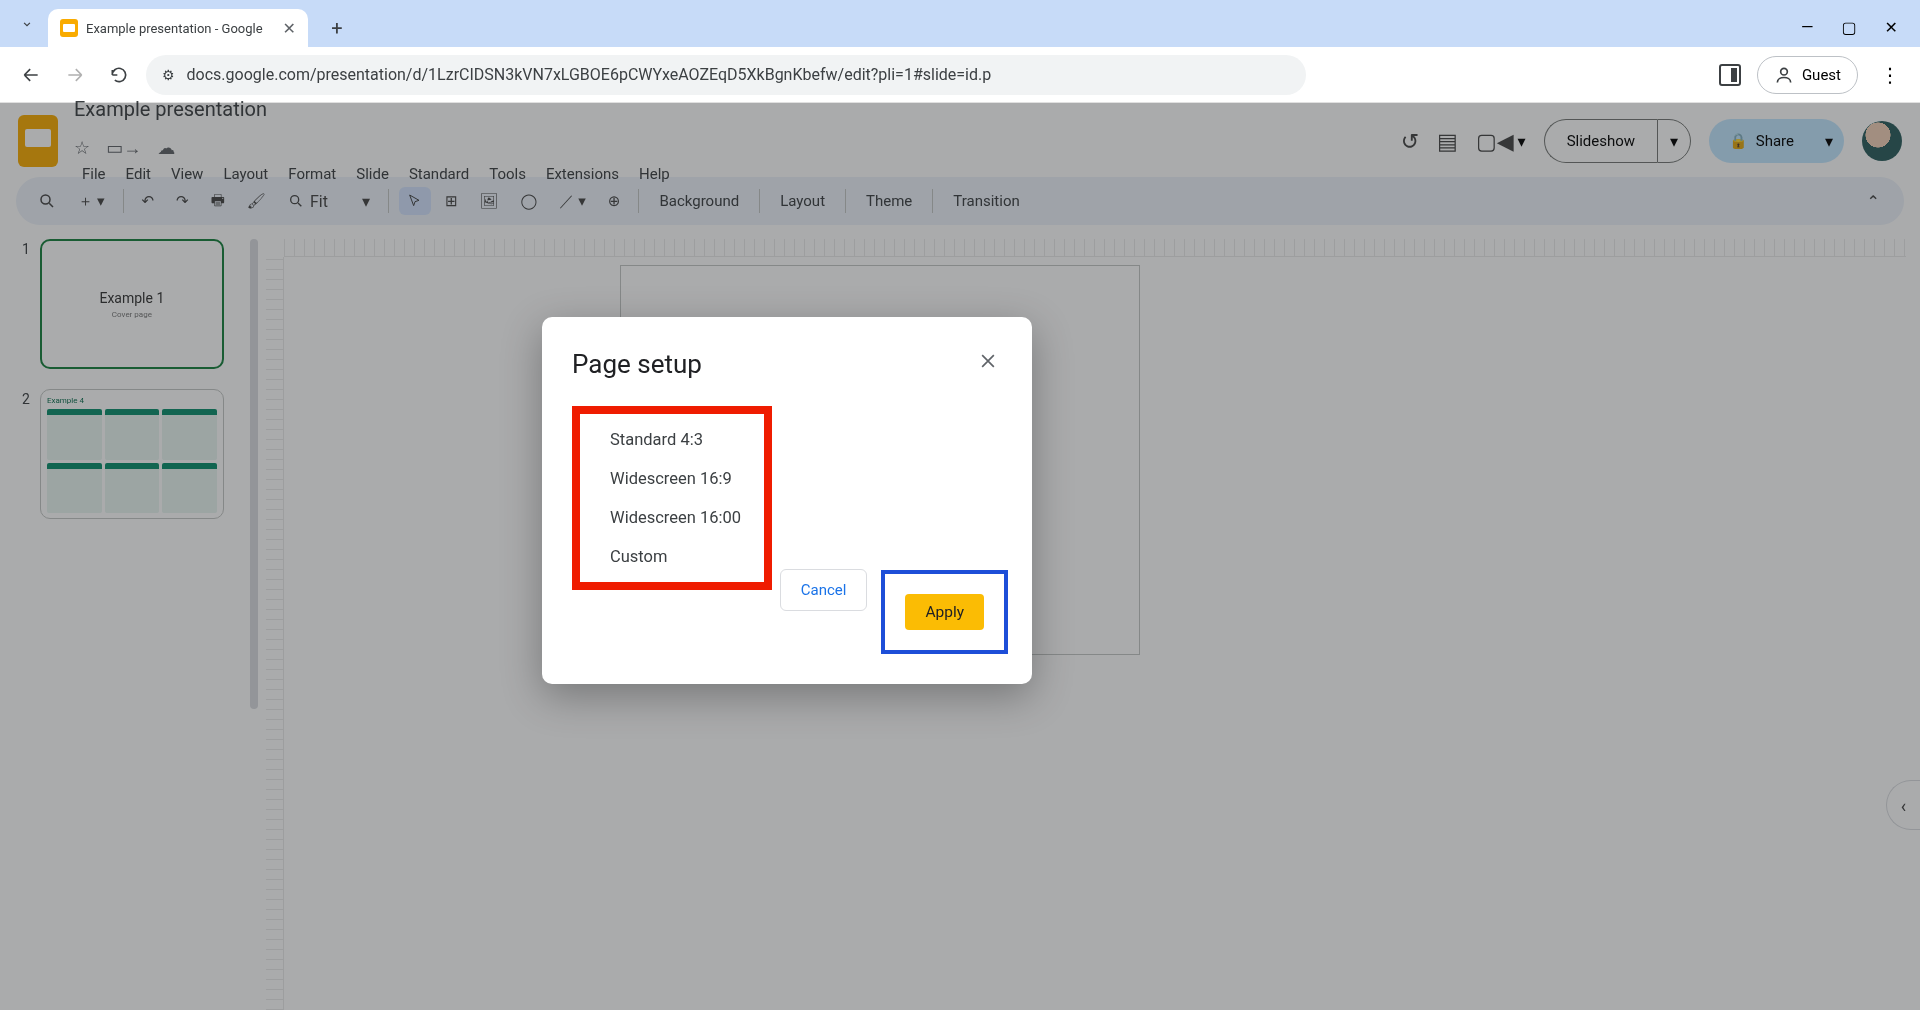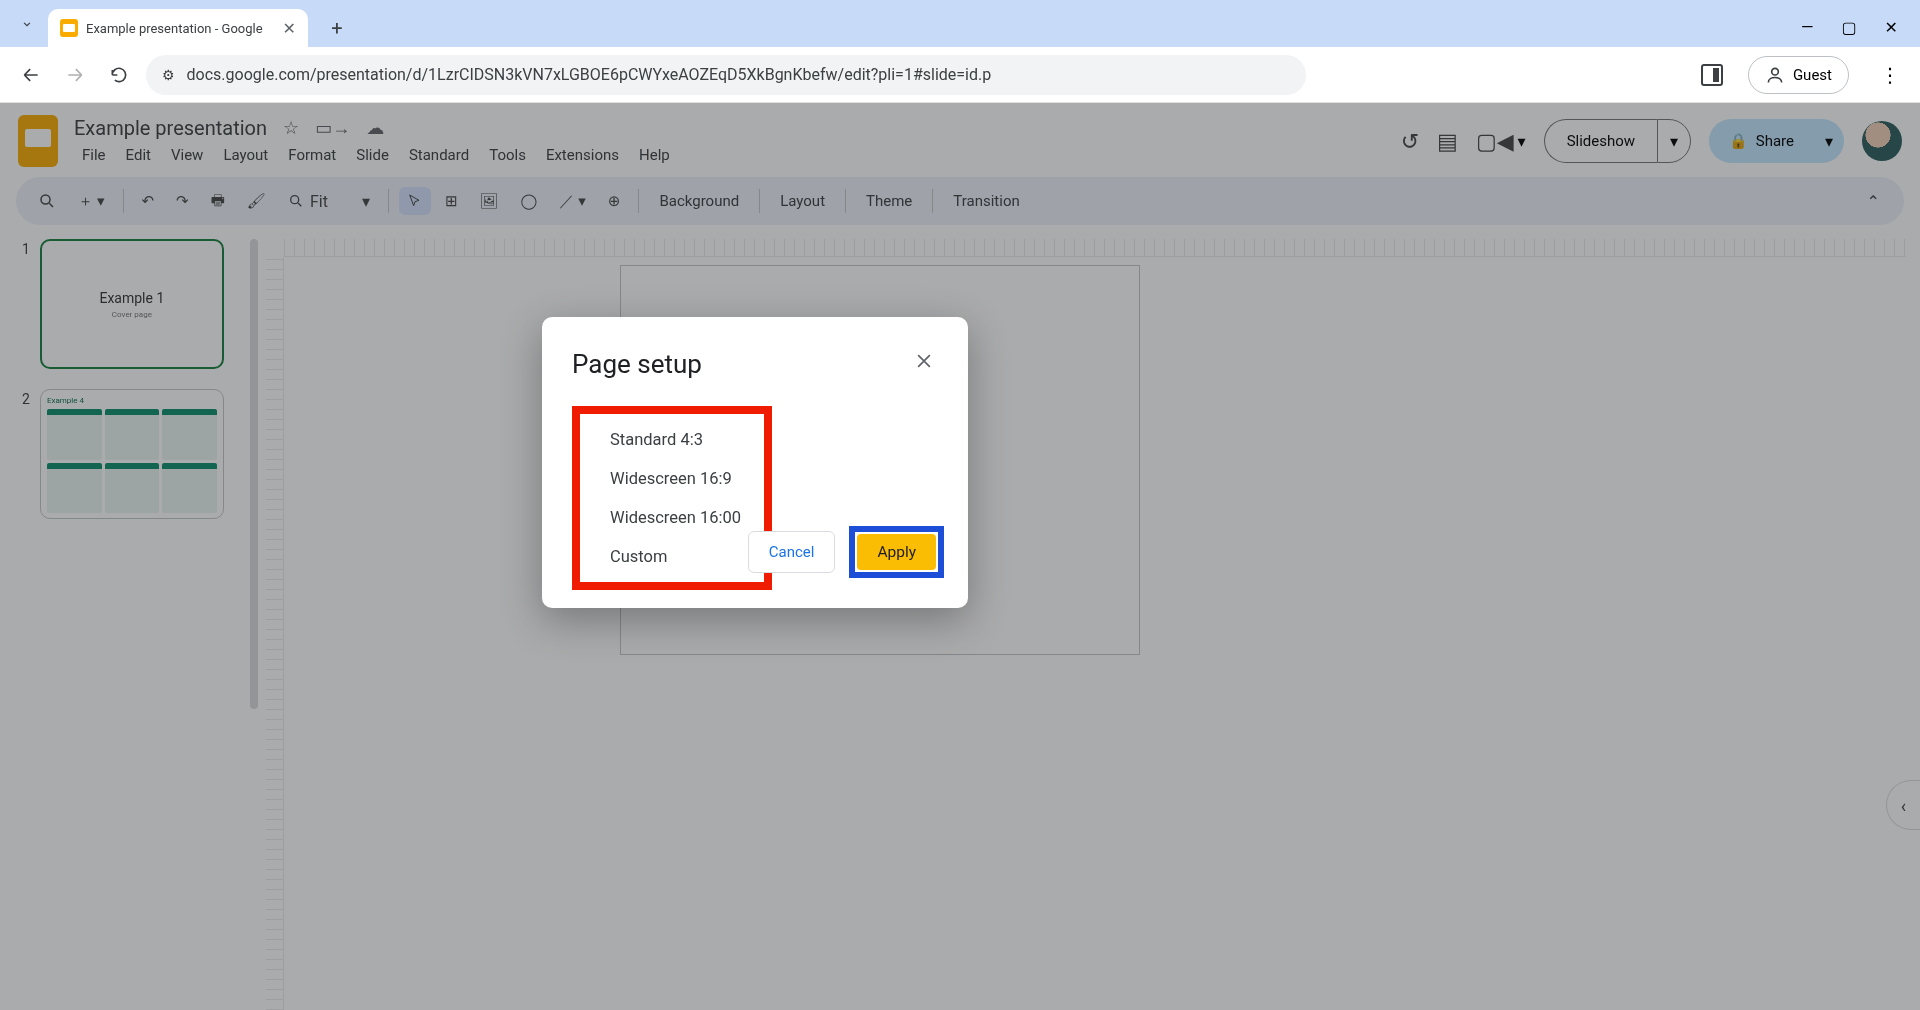--- a/index.html
+++ b/index.html
@@ -15,32 +15,32 @@
     .tab .close { font-size:16px; color:#5f6368; cursor:pointer; }
     .newtab { width:30px; height:30px; display:flex; align-items:center; justify-content:center; margin-left:14px; margin-bottom:4px; cursor:pointer; font-size:20px; color:#3c4043; }
     .winctrl { margin-left:auto; display:flex; gap:28px; padding-right:22px; padding-bottom:10px; }
     .winctrl span { font-size:16px; cursor:pointer; }
 
     .addrbar { height: 56px; background:#fff; display:flex; align-items:center; padding: 0 14px; gap:10px; border-bottom:1px solid #e0e0e0; }
     .navbtn { width:34px; height:34px; display:flex; align-items:center; justify-content:center; color:#3c4043; cursor:pointer; border-radius:50%; }
     .navbtn.disabled { color:#b0b0b0; cursor:default; }
     .omnibox { flex:0 1 1160px; height:40px; background:#f1f3f4; border-radius:20px; display:flex; align-items:center; padding:0 16px; gap:12px; color:#3c4043; font-size:16px; }
     .omnibox .siteicon { font-size:14px; }
-    .rightctrls { margin-left:auto; display:flex; align-items:center; gap:25px; }
+    .rightctrls { margin-left:auto; display:flex; align-items:center; gap:16px; }
     .guest-chip { border:1px solid #bdc1c6; border-radius:20px; height:38px; display:flex; align-items:center; gap:8px; padding:0 16px; font-size:15px; }
     .kebab { font-size:20px; cursor:pointer; padding:6px; }
     .panel-icon { width:22px; height:22px; border:2px solid #3c4043; border-radius:3px; position:relative; }
     .panel-icon::after { content:''; position:absolute; right:2px; top:2px; bottom:2px; width:6px; background:#3c4043; }
 
     
     .docs-head { height: 68px; display:flex; align-items:center; padding: 8px 18px 0 18px; gap:16px; }
     .slides-logo { width:40px; height:52px; background:#f9ab00; border-radius:6px; position:relative; flex-shrink:0; }
     .slides-logo::after { content:''; position:absolute; left:7px; top:14px; right:7px; height:18px; background:#fff; border-radius:2px; }
     .title-area { display:flex; flex-direction:column; }
-    .title-row { display:flex; align-items:center; gap:16px; }
+    .title-row { display:flex; align-items:flex-start; gap:16px;flex-direction:column; }
     .doc-title { font-size:20px; color:#3c4043; }
     .title-icons { display:flex; gap:16px; color:#5f6368; font-size:18px; }
     .menubar { display:flex; gap:4px; font-size:15px; color:#3c4043; margin-top:4px; }
     .menubar span { padding:2px 8px; cursor:pointer; border-radius:4px; }
     .head-right { margin-left:auto; display:flex; align-items:center; gap:18px; }
     .head-icon { font-size:22px; color:#444; cursor:pointer; }
     .meet { display:flex; align-items:center; gap:4px; }
     .slideshow-btn { border:1px solid #747775; border-radius:22px 0 0 22px; height:44px; padding:0 22px; display:flex; align-items:center; font-size:15px; border-right:none; }
     .slideshow-drop { border:1px solid #747775; border-radius:0 22px 22px 0; height:44px; width:34px; display:flex; align-items:center; justify-content:center; }
     .share-btn { background:#c2e7ff; border-radius:22px 0 0 22px; height:44px; padding:0 20px; display:flex; align-items:center; gap:8px; font-size:15px; }
@@ -73,29 +73,29 @@
 
     .canvas-area { flex:1; position:relative; padding: 14px 14px 0 0; }
     .ruler-h { position:absolute; top:14px; left:24px; right:14px; height:18px; border-bottom:1px solid #c4c7c5; background: repeating-linear-gradient(90deg, #c4c7c5 0 1px, transparent 1px 10px); opacity:.35; }
     .ruler-v { position:absolute; top:32px; left:6px; bottom:0; width:18px; border-right:1px solid #c4c7c5; background: repeating-linear-gradient(0deg, #c4c7c5 0 1px, transparent 1px 10px); opacity:.35; }
     .slide-canvas { position:absolute; left:360px; top:40px; width:520px; height:390px; background:#fff; border:1px solid #c4c7c5; display:flex; flex-direction:column; align-items:center; justify-content:center; }
     .slide-canvas .big1 { font-size:44px; font-weight:400; color:#222; }
     .slide-canvas .under { width:46px; height:3px; background:#333; margin-top:180px; }
 
     
     .scrim { position:absolute; inset:103px 0 0 0; background:rgba(32,33,36,.38); }
-    .dialog { position:absolute; left:542px; top:317px; width:426px; background:#fff; border-radius:10px; box-shadow:0 12px 40px rgba(0,0,0,.3); padding: 30px; }
+    .dialog { position:absolute; left:542px; top:317px; width:490px; background:#fff; border-radius:10px; box-shadow:0 12px 40px rgba(0,0,0,.3); padding: 30px; }
     .dialog-head { display:flex; align-items:center; justify-content:space-between; margin-bottom:26px; }
     .dialog-title { font-size:26px; color:#202124; }
     .dialog-close { font-size:22px; color:#5f6368; cursor:pointer; padding:4px; }
     .options-box { border:8px solid #ef1c00; padding:6px 22px 6px 30px; width:200px; }
     .option { font-size:16.5px; color:#3c4043; padding:10px 0; cursor:pointer; }
     .dialog-footer { display:flex; justify-content:flex-end; gap:14px; margin-top:-64px; margin-right:-6px; align-items:center; }
     .cancel-btn { border:1px solid #dadce0; background:#fff; border-radius:6px; height:42px; padding:0 20px; font-size:15px; color:#1a73e8; cursor:pointer; }
-    .apply-wrap { border:6px solid #1d4ed8; padding:2px; }
+    .apply-wrap { border:4px solid #1d4ed8; padding:20px;margin-top:44px; }
     .apply-btn { background:#fbbc04; border:none; height:36px; padding:0 20px; font-size:15.5px; color:#202124; cursor:pointer; border-radius:4px; }
 
     .corner-fab { position:absolute; right:0; bottom:180px; width:34px; height:50px; background:#fff; border:1px solid #dadce0; border-right:none; border-radius:25px 0 0 25px; display:flex; align-items:center; justify-content:center; font-size:18px; color:#444; }
   </style>
 </head>
 <body>
 
 <div class="tabstrip">
   <div class="tab-caret">
     <svg width="14" height="14" viewBox="0 0 24 24">

